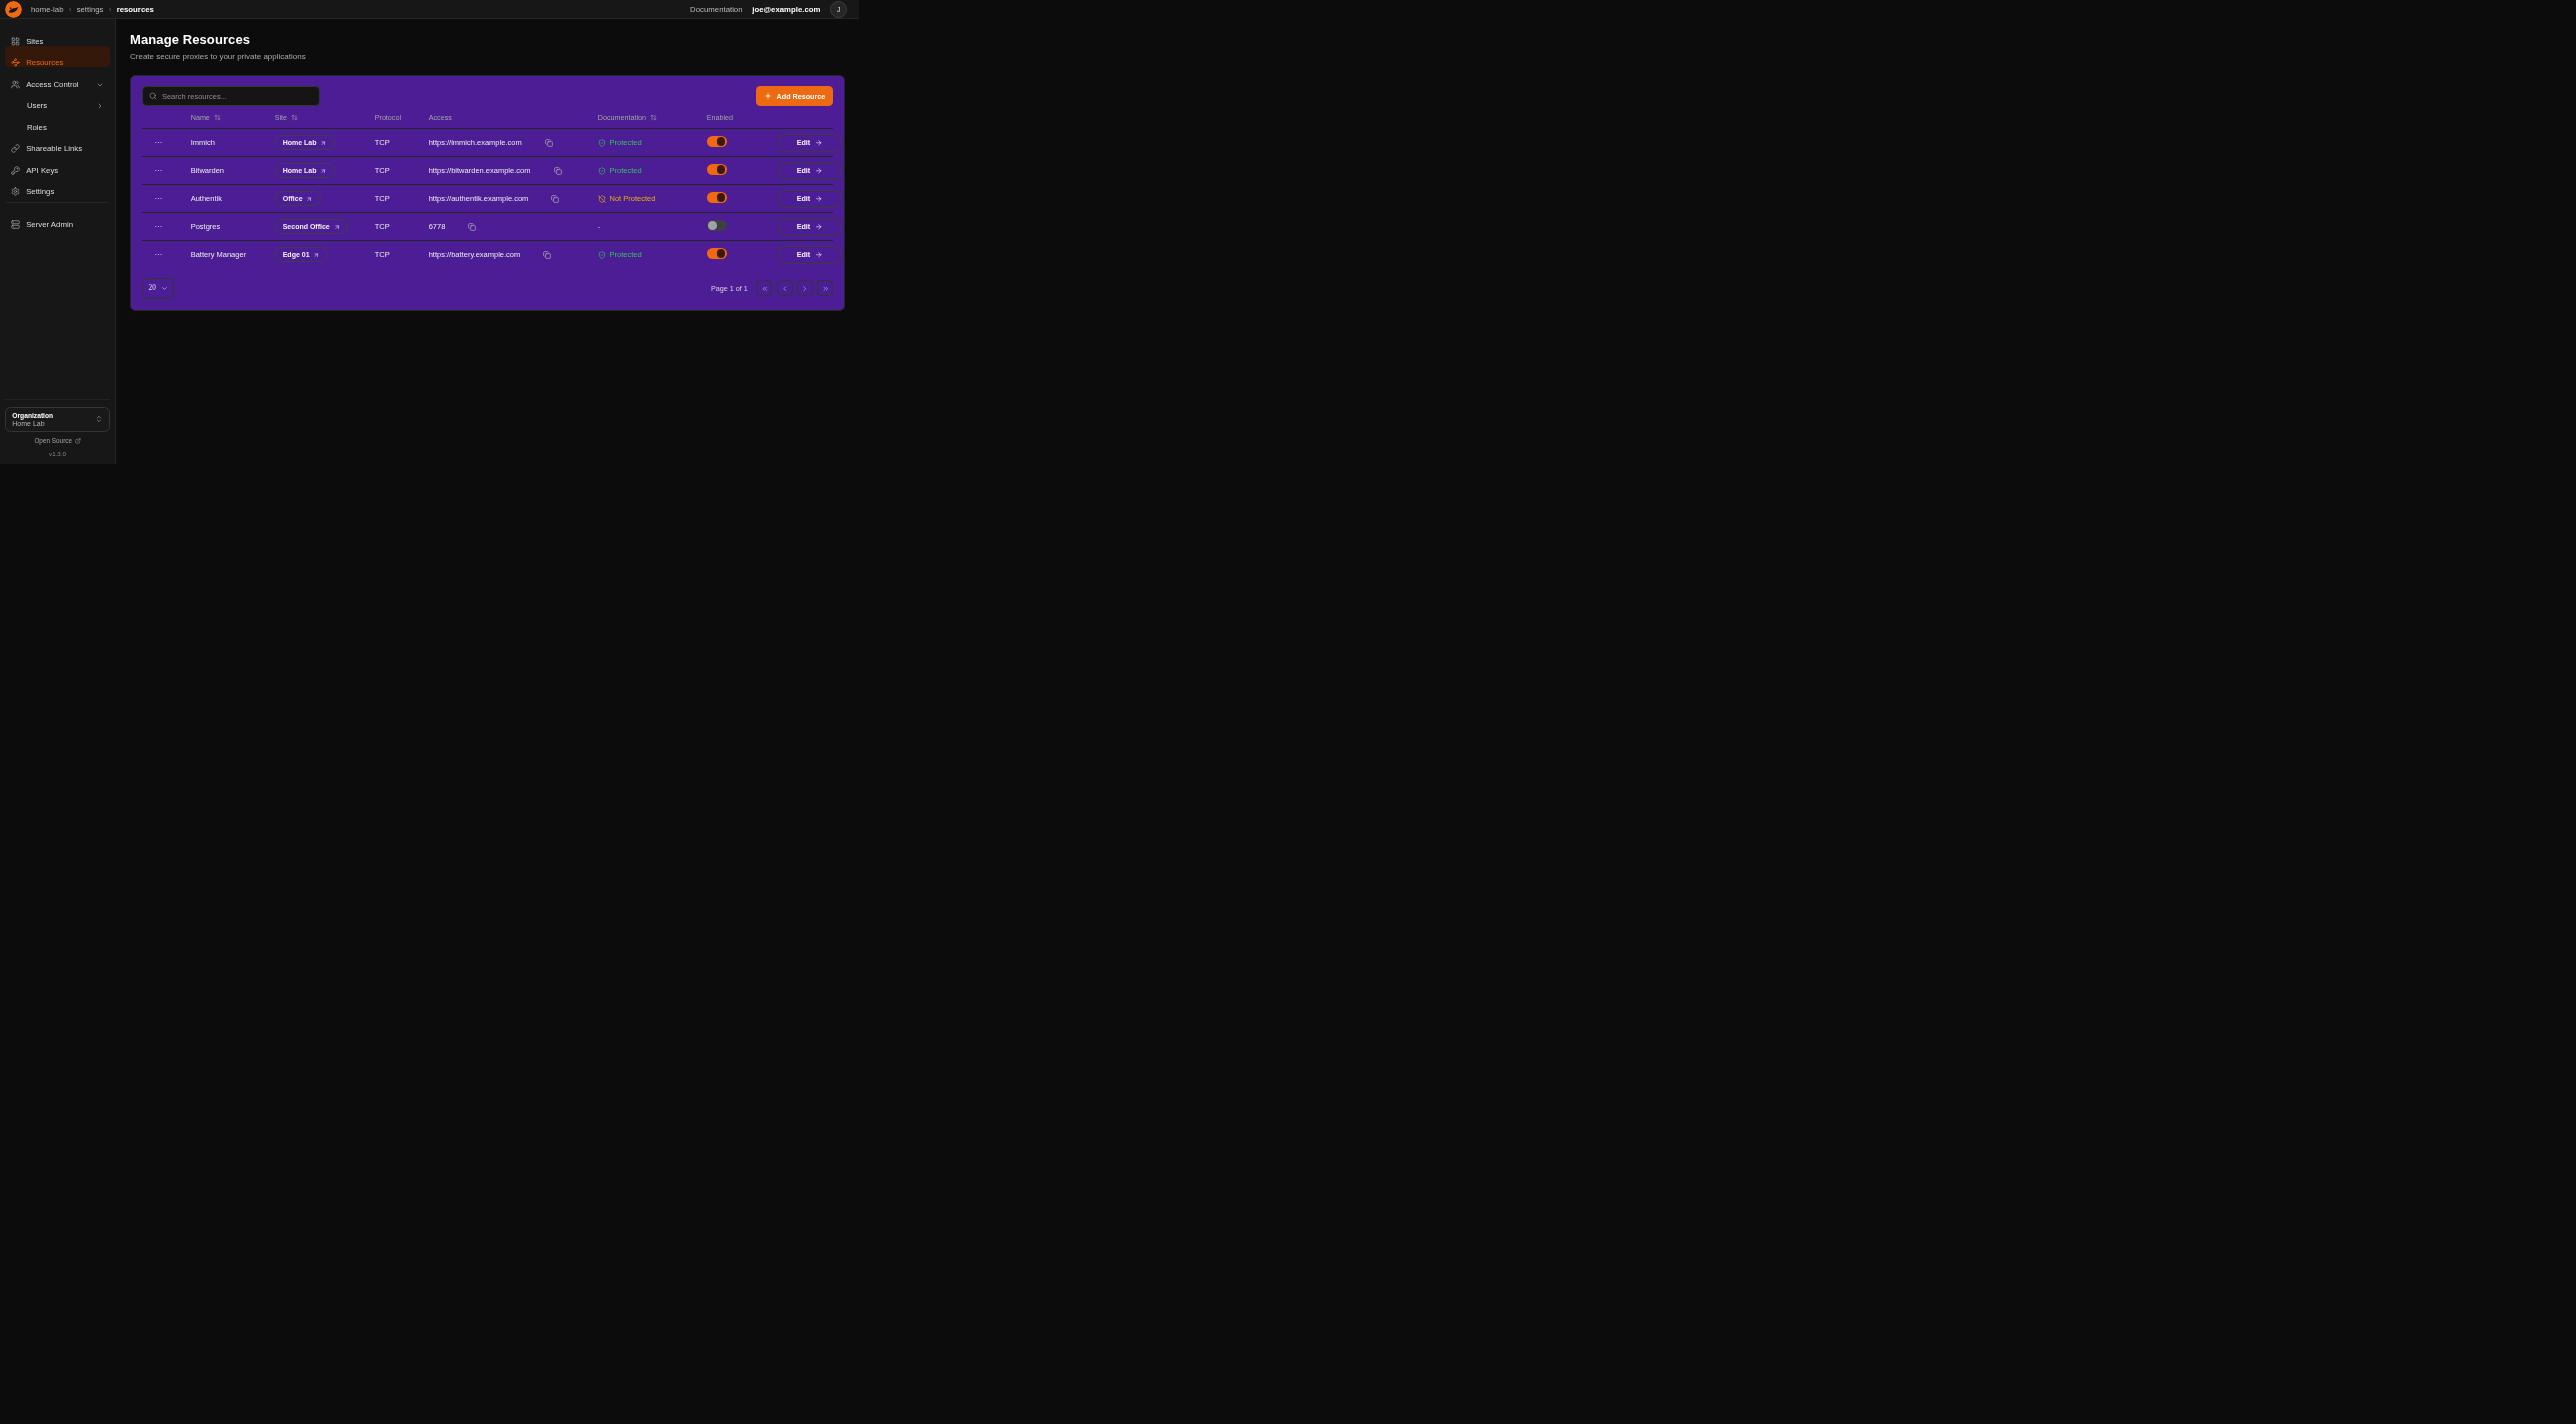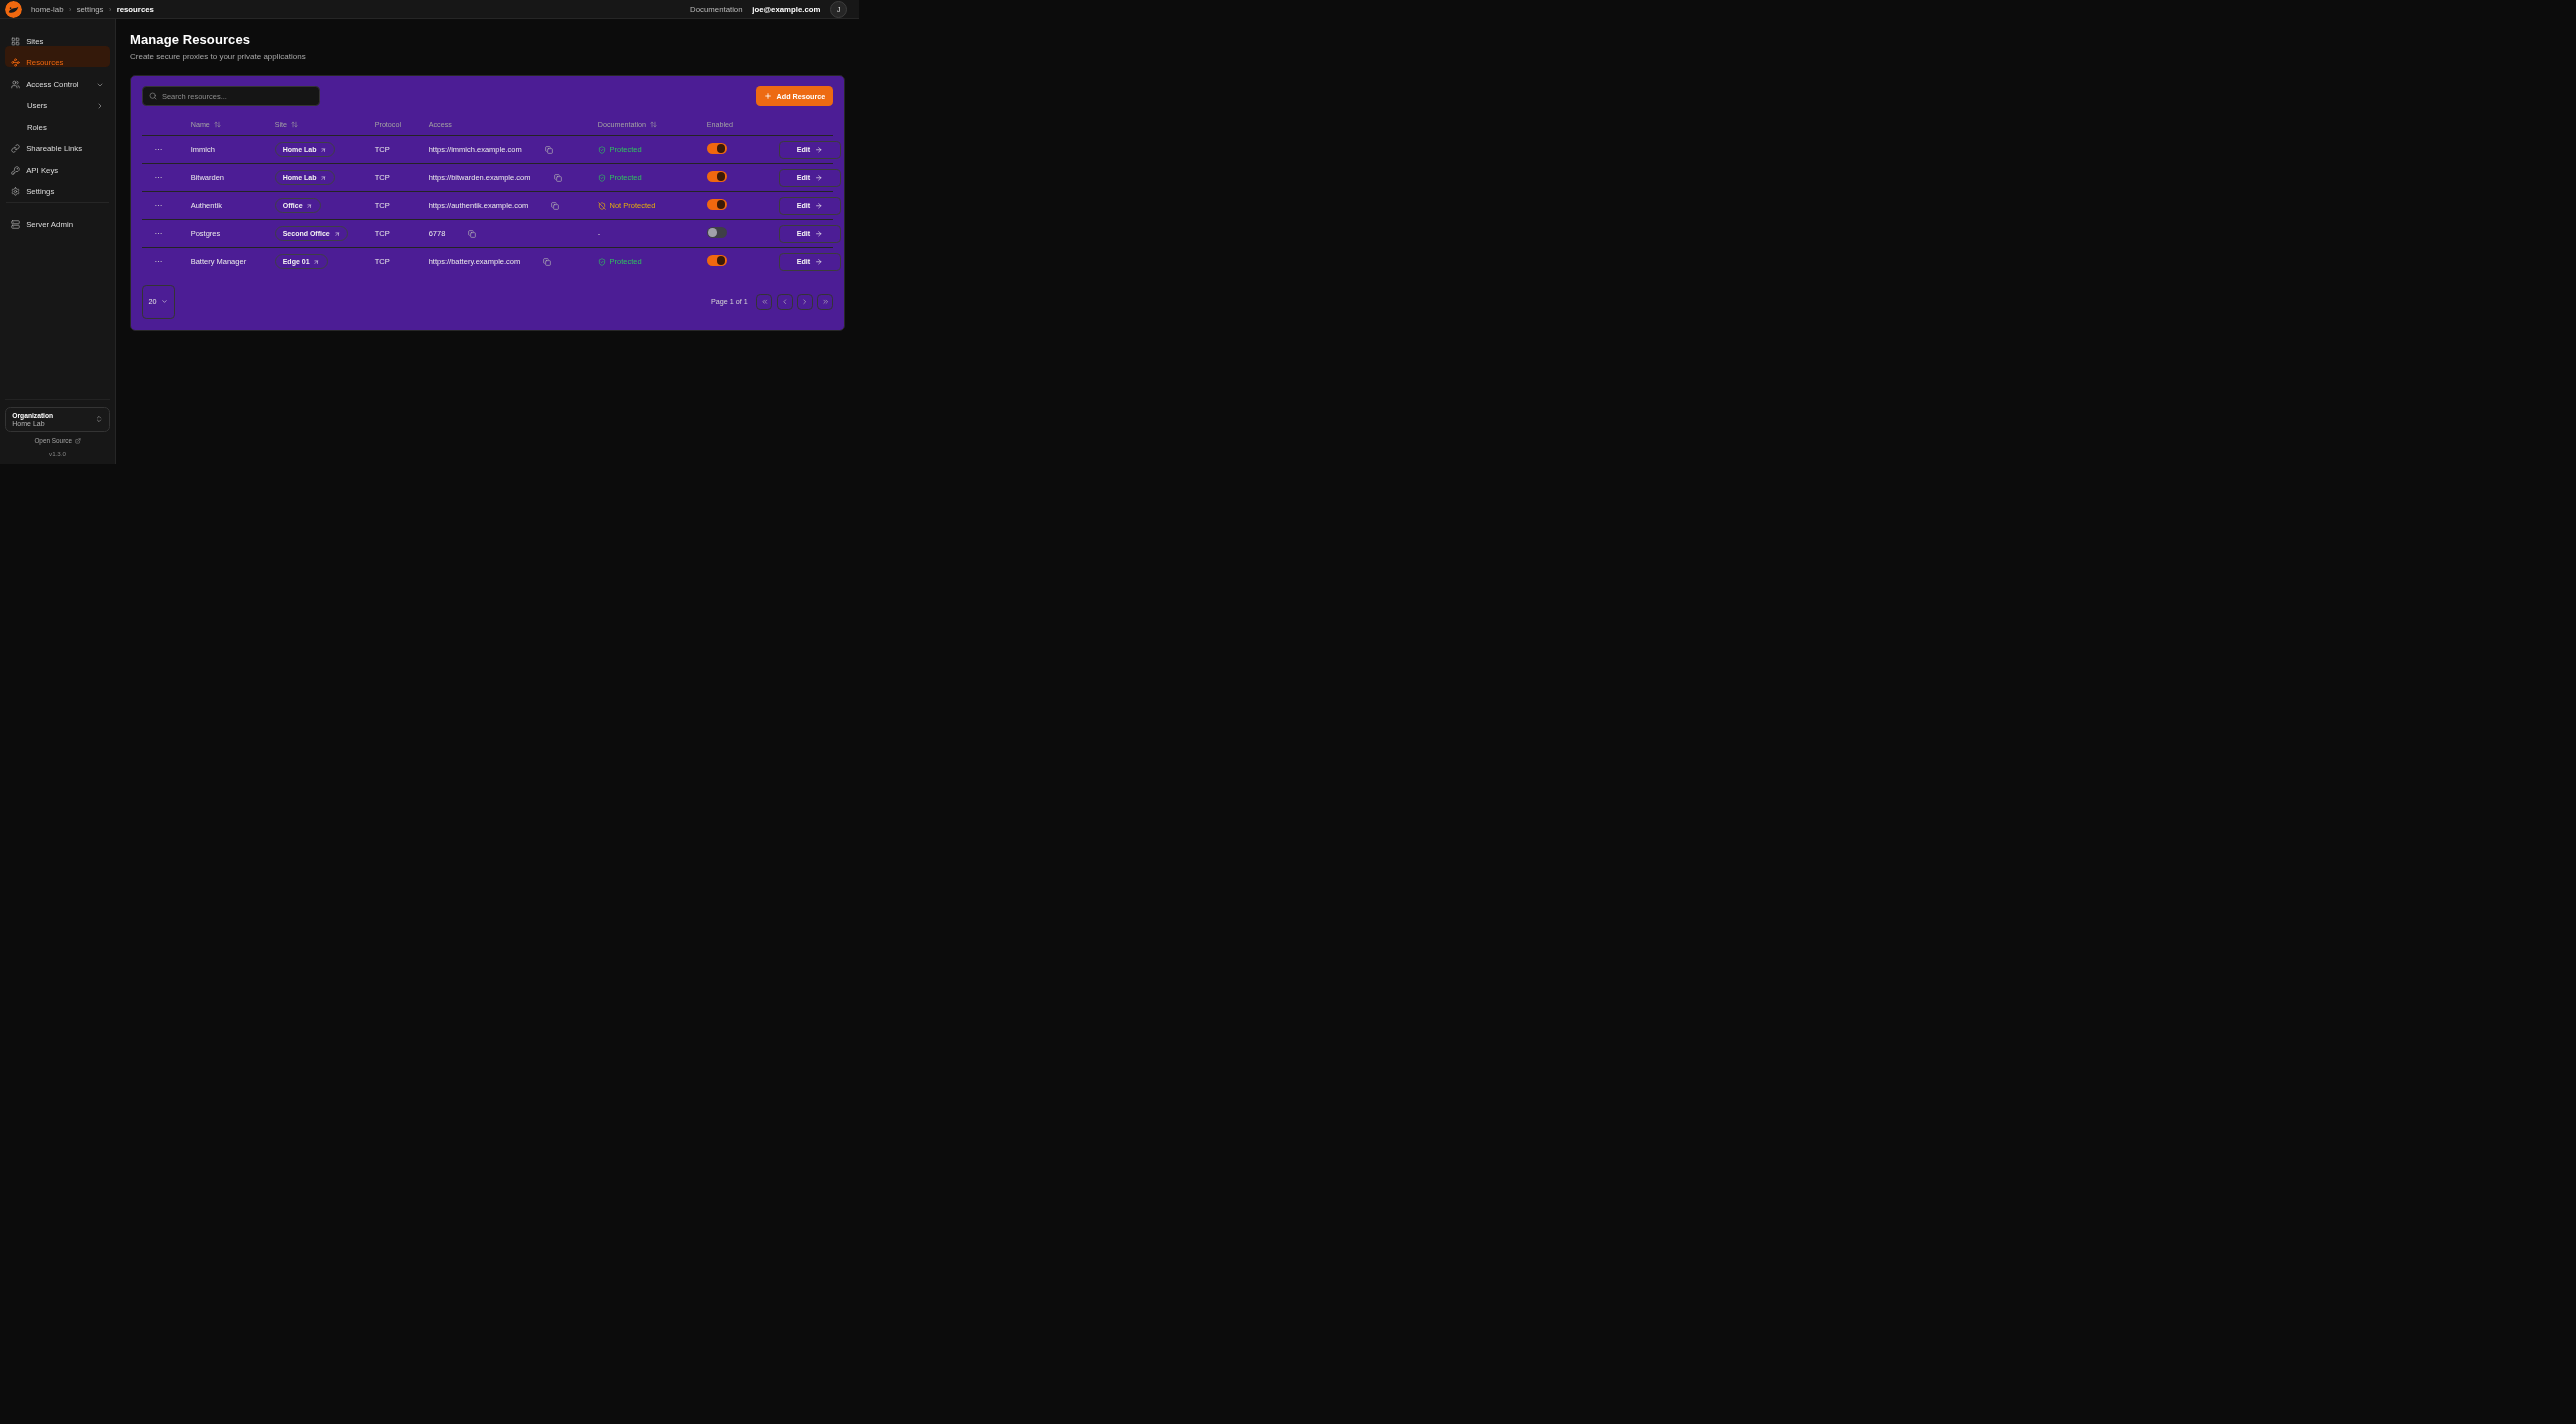--- a/index.html
+++ b/index.html
@@ -43,21 +43,21 @@
   .page-title{font-size:13px;font-weight:800;color:#fff;letter-spacing:0.1px}
   .page-subtitle{font-size:8px;color:#a8a8a8;margin-top:4.8px}
   .card{margin-top:14px;background:#4c1d95;border:0.5px solid #272727;border-radius:5.4px;padding:10.7px}
   .card-toolbar{display:flex;align-items:center;justify-content:space-between}
   .search-box{display:flex;align-items:center;gap:4.8px;width:178px;height:19.3px;border:0.5px solid #343434;border-radius:4.3px;padding:0 6.4px;color:#8d8d8d;background:#151515}
   .search-box input{flex:1;background:transparent;border:0;outline:0;color:#e5e5e5;font-size:7.5px;font-family:inherit}
   .search-box input::placeholder{color:#8d8d8d}
   .btn-primary{display:inline-flex;align-items:center;gap:4.3px;background:#ed6a12;border:none;color:#fff;font-weight:700;font-size:7.2px;height:19.3px;padding:0 8px;border-radius:4.3px;cursor:pointer;font-family:inherit}
 
   
-  .table{margin-top:8px}
+  .table{margin-top:1px}
   .trow{display:grid;grid-template-columns:49px 84px 100px 54px 169px 109px 72px 1fr;align-items:center}
   .thead{height:21.5px;color:#a3a3a3;font-size:7.2px}
   .th{display:flex;align-items:center;gap:3.8px}
   .sort-btn{background:none;border:none;color:#a3a3a3;cursor:pointer;display:flex;align-items:center;padding:0}
   .tbody .trow{height:28px;border-top:0.5px solid #242424;font-size:7.5px;color:#ebebeb}
   .menu-cell{padding-left:10.7px}
   .row-menu{background:none;border:none;color:#cfcfcf;cursor:pointer;display:flex;align-items:center;padding:2.1px}
   .pill{display:inline-flex;align-items:center;gap:3.8px;border:0.5px solid #3f3f46;background:transparent;color:#f2f2f2;font-weight:600;font-size:7px;border-radius:536px;padding:3.2px 7px;cursor:pointer;font-family:inherit}
   .access-cell{display:flex;align-items:center;gap:22px}
   .copy-btn{background:none;border:none;color:#b8b8b8;cursor:pointer;display:flex;align-items:center;padding:1.1px}
@@ -69,21 +69,21 @@
   .switch .knob{position:absolute;top:1.3px;width:8.6px;height:8.6px;border-radius:50%}
   .switch.on{background:#f0680f}
   .switch.on .knob{left:10.2px;background:#3b1a05}
   .switch.off{background:#3f3f46}
   .switch.off .knob{left:1.6px;background:#a1a1aa}
   .edit-cell{display:flex;justify-content:flex-end}
   .edit-btn{display:inline-flex;align-items:center;gap:4.8px;border:0.5px solid #3c3c3c;background:transparent;color:#f5f5f5;font-weight:600;font-size:7.2px;height:18px;padding:0 17px;border-radius:4.3px;cursor:pointer;font-family:inherit}
 
   
   .card-footer{margin-top:9.7px;display:flex;align-items:center;justify-content:space-between}
-  .page-size{display:inline-flex;align-items:center;gap:4.8px;border:0.5px solid #343434;background:transparent;color:#e5e5e5;font-size:7.2px;height:34px;padding:0 5.9px;border-radius:4.3px;cursor:pointer;font-family:Liberation Sans, sans-serif}
+  .page-size{display:inline-flex;align-items:center;gap:4.8px;border:0.5px solid #343434;background:transparent;color:#e5e5e5;font-size:7.2px;height:21px;padding:0 5.9px;border-radius:4.3px;cursor:pointer;font-family:Liberation Serif, serif}
   .pager{display:flex;align-items:center;gap:8.6px}
   .page-label{color:#d6d6d6;font-size:7.2px}
   .pager-buttons{display:flex;align-items:center;gap:4.3px}
   .pg-btn{width:16px;height:16px;border:0.5px solid #343434;border-radius:4.3px;background:transparent;color:#bdbdbd;display:flex;align-items:center;justify-content:center;cursor:pointer}
 </style>
 </head>
 <body>
 
 <header class="topbar">
   <div class="topbar-left">

